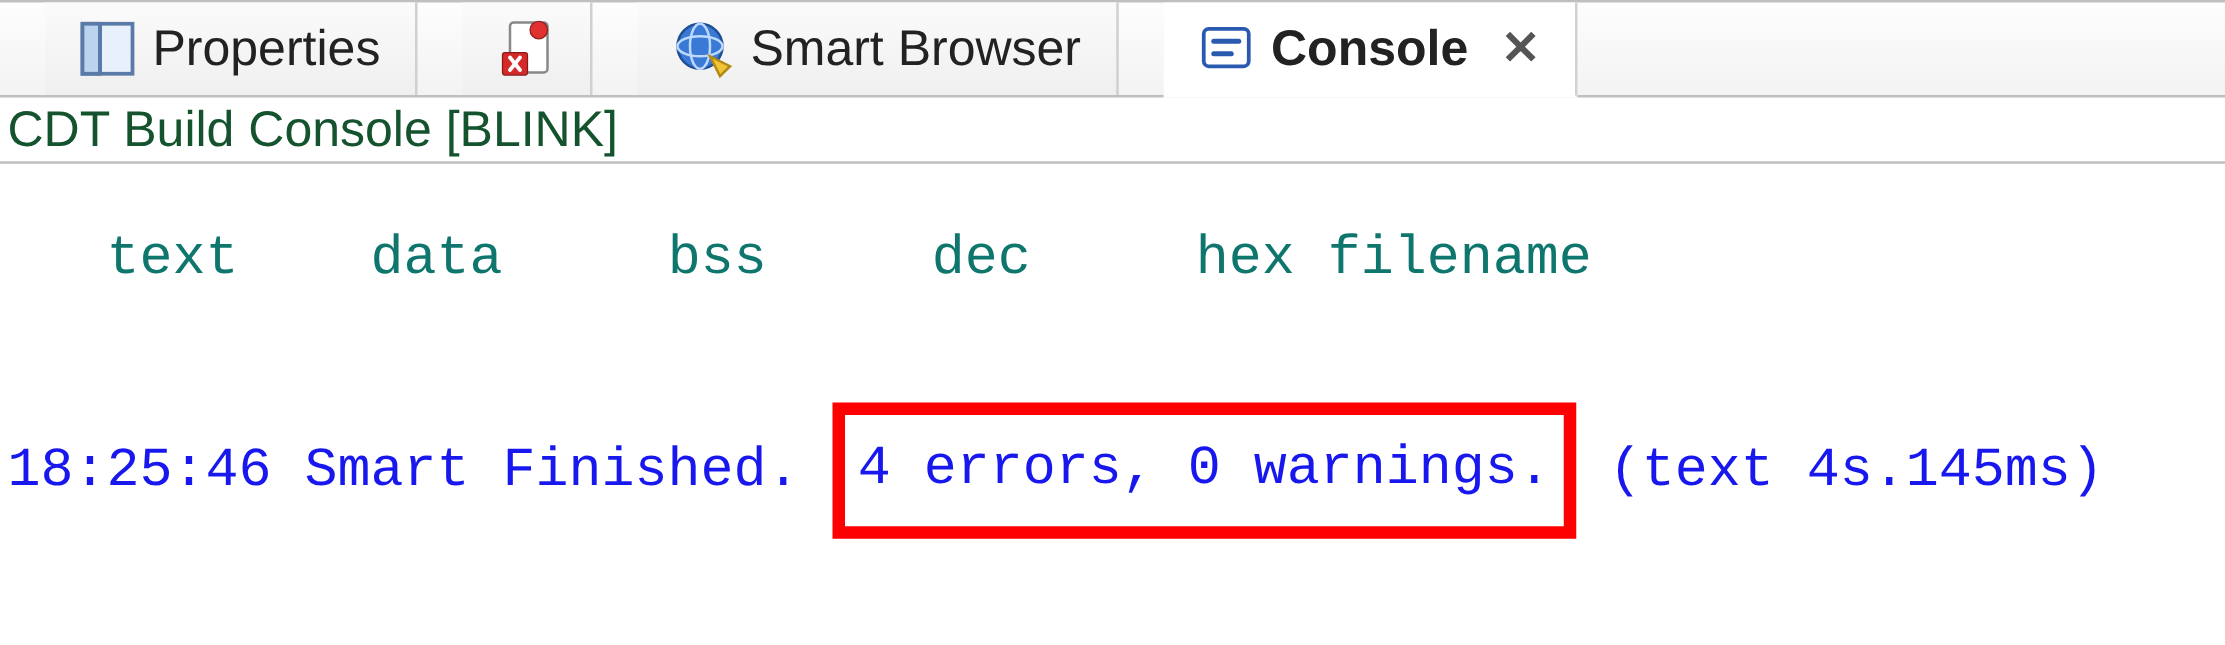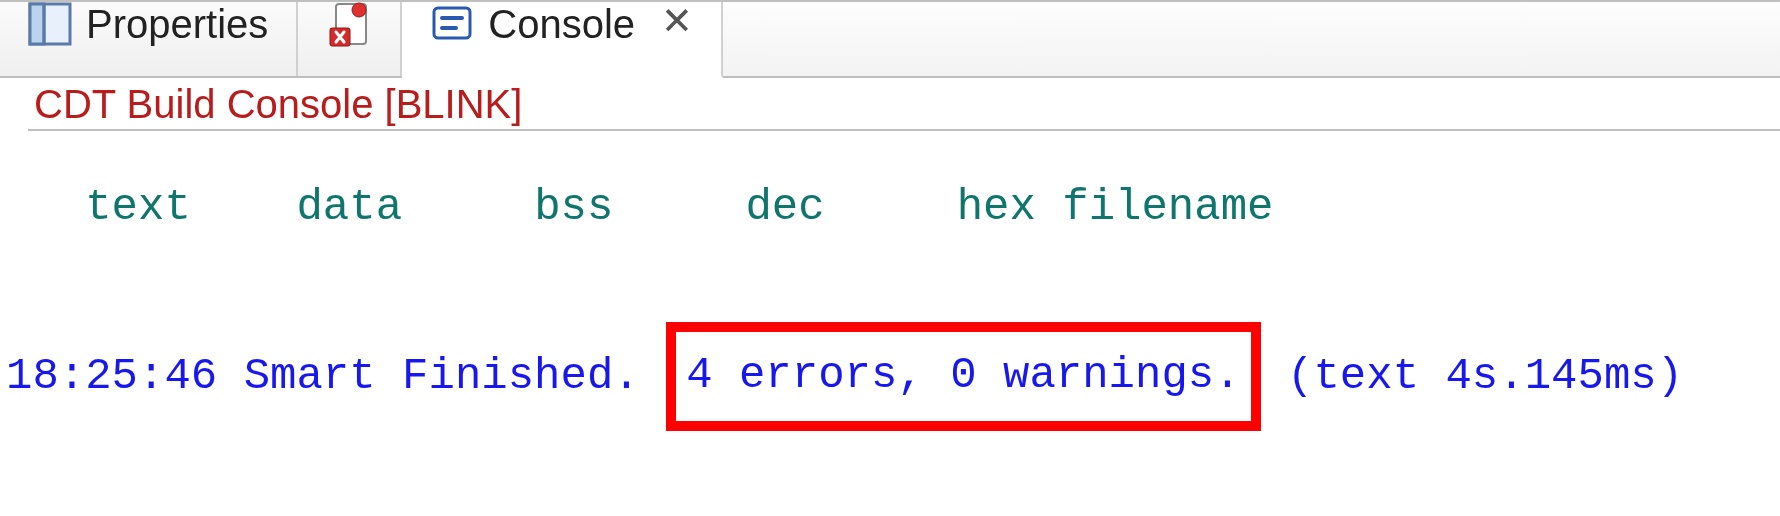--- a/index.html
+++ b/index.html
@@ -18,53 +18,54 @@
     display: flex;
     align-items: stretch;
     height: 78px;
     border-top: 2px solid #bfbfbf;
     border-bottom: 2px solid #bfbfbf;
     background: linear-gradient(#fdfdfd, #f3f3f3);
     box-sizing: border-box;
   }
   .tab {
     display: flex;
-    align-items: flex-start;
+    align-items: center;
     gap: 14px;
     padding: 0 28px;
     font-size: 40px;
     color: #222;
     border-right: 2px solid #d0d0d0;
     background: linear-gradient(#fbfbfb, #efefef);
     cursor: pointer;
     white-space: nowrap;
+    margin-left: 36px;
   }
   .tab.active {
     background: #ffffff;
     border-bottom: 2px solid #ffffff;
     margin-bottom: -2px;
     box-shadow: inset 0 2px 0 #ffffff;
+    font-weight: bold;
   }
   .tab .close {
     margin-left: 12px;
     font-size: 38px;
     color: #555;
     cursor: pointer;
     line-height: 1;
   }
   .tab .icon { flex: 0 0 auto; }
   .tab .icon svg { display: block; }
 
   
   .console-header {
     font-size: 40px;
     padding: 4px 6px 2px 6px;
     border-bottom: 2px solid #bfbfbf;
-    color: #b91c1c;
-    margin-left: 28px;
+    color: #14532d;
   }
 
   
   .console-body {
     padding: 0 6px 6px 6px;
     font-family: "Consolas", "Menlo", "Courier New", monospace;
     font-size: 44px;
     line-height: 1.15;
     white-space: pre;
     position: relative;
@@ -99,20 +100,31 @@
       <svg width="46" height="46" viewBox="0 0 46 46">
         <rect x="10" y="2" width="30" height="40" rx="3" fill="#ffffff" stroke="#888" stroke-width="2"></rect>
         <circle cx="33" cy="8" r="7" fill="#e03030" stroke="#902020" stroke-width="1"></circle>
         <rect x="4" y="26" width="20" height="18" rx="2" fill="#d42a2a" stroke="#8a1a1a" stroke-width="1"></rect>
         <line x1="10" y1="30" x2="18" y2="40" stroke="#fff" stroke-width="3" stroke-linecap="round"></line>
         <line x1="18" y1="30" x2="10" y2="40" stroke="#fff" stroke-width="3" stroke-linecap="round"></line>
       </svg>
     </span>
   </div>
 
+  <div class="tab">
+    <span class="icon">
+      <svg width="48" height="48" viewBox="0 0 48 48">
+        <circle cx="22" cy="22" r="18" fill="#3a7ad6" stroke="#1f4f96" stroke-width="2"></circle>
+        <ellipse cx="22" cy="22" rx="18" ry="8" fill="none" stroke="#bdd9ff" stroke-width="2"></ellipse>
+        <ellipse cx="22" cy="22" rx="8" ry="18" fill="none" stroke="#bdd9ff" stroke-width="2"></ellipse>
+        <path d="M30 30 L46 38 L38 46 Z" fill="#f2c335" stroke="#b08a12" stroke-width="2"></path>
+      </svg>
+    </span>
+    <span>Smart Browser</span>
+  </div>
 
   <div class="tab active">
     <span class="icon">
       <svg width="44" height="44" viewBox="0 0 44 44">
         <rect x="4" y="6" width="36" height="30" rx="4" fill="#ffffff" stroke="#2a5ab0" stroke-width="3"></rect>
         <line x1="12" y1="16" x2="32" y2="16" stroke="#2a5ab0" stroke-width="4" stroke-linecap="round"></line>
         <line x1="12" y1="26" x2="26" y2="26" stroke="#2a5ab0" stroke-width="4" stroke-linecap="round"></line>
       </svg>
     </span>
     <span>Console</span>

